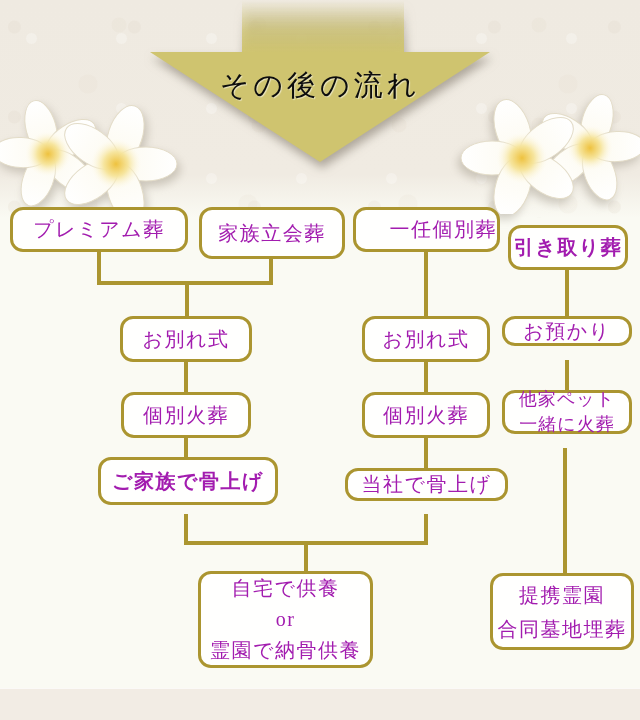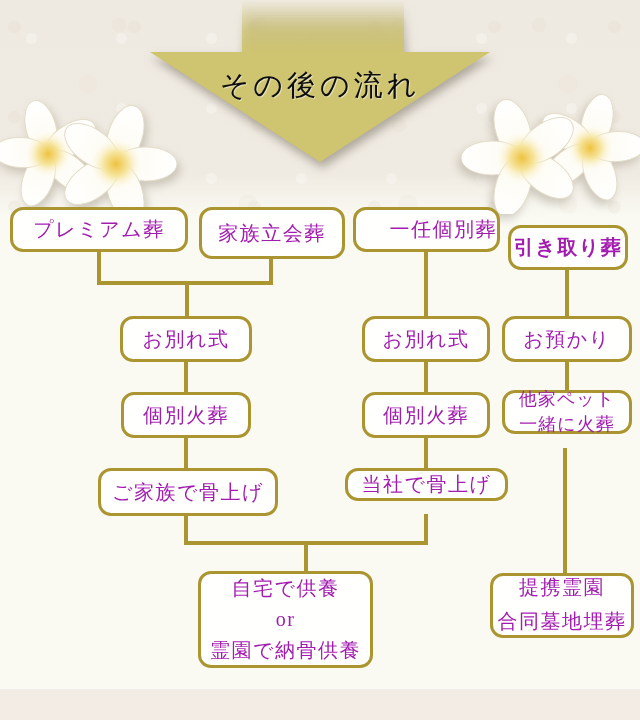--- a/index.html
+++ b/index.html
@@ -162,43 +162,43 @@
 <div class="node" style="left:508px;top:225px;width:120px;height:45px;font-weight:bold;">
   <span>引き取り葬</span>
 </div>
 
 <div class="node" style="left:120px;top:316px;width:132px;height:46px;">
   <span>お別れ式</span>
 </div>
 <div class="node" style="left:362px;top:316px;width:128px;height:46px;">
   <span>お別れ式</span>
 </div>
-<div class="node" style="left:502px;top:316px;width:130px;height:46px;">
+<div class="node" style="left:502px;top:316px;width:130px;height:30px;">
   <span>お預かり</span>
 </div>
 
 <div class="node" style="left:121px;top:392px;width:130px;height:46px;">
   <span>個別火葬</span>
 </div>
 <div class="node" style="left:362px;top:392px;width:128px;height:46px;">
   <span>個別火葬</span>
 </div>
 <div class="node small" style="left:502px;top:390px;width:130px;height:44px;text-align:right;">
   <span>他家ペット</span>
   <span>一緒に火葬</span>
 </div>
 
-<div class="node" style="left:98px; top:468px;width:180px;height:48px;">
+<div class="node" style="left:98px; top:457px;width:180px;height:48px;font-weight:bold;">
   <span>ご家族で骨上げ</span>
 </div>
 <div class="node" style="left:345px;top:468px;width:163px;height:33px;">
   <span>当社で骨上げ</span>
 </div>
 
 <div class="node" style="left:198px;top:571px;width:175px;height:97px;line-height:1.55;">
   <span>自宅で供養</span>
   <span>or</span>
   <span>霊園で納骨供養</span>
 </div>
-<div class="node" style="left:490px;top:573px;width:144px;height:65px;line-height:1.7;font-family:Liberation Mono, monospace;">
+<div class="node" style="left:490px;top:573px;width:144px;height:77px;line-height:1.7;">
   <span>提携霊園</span>
   <span>合同墓地埋葬</span>
 </div>
 
 </body></html>

